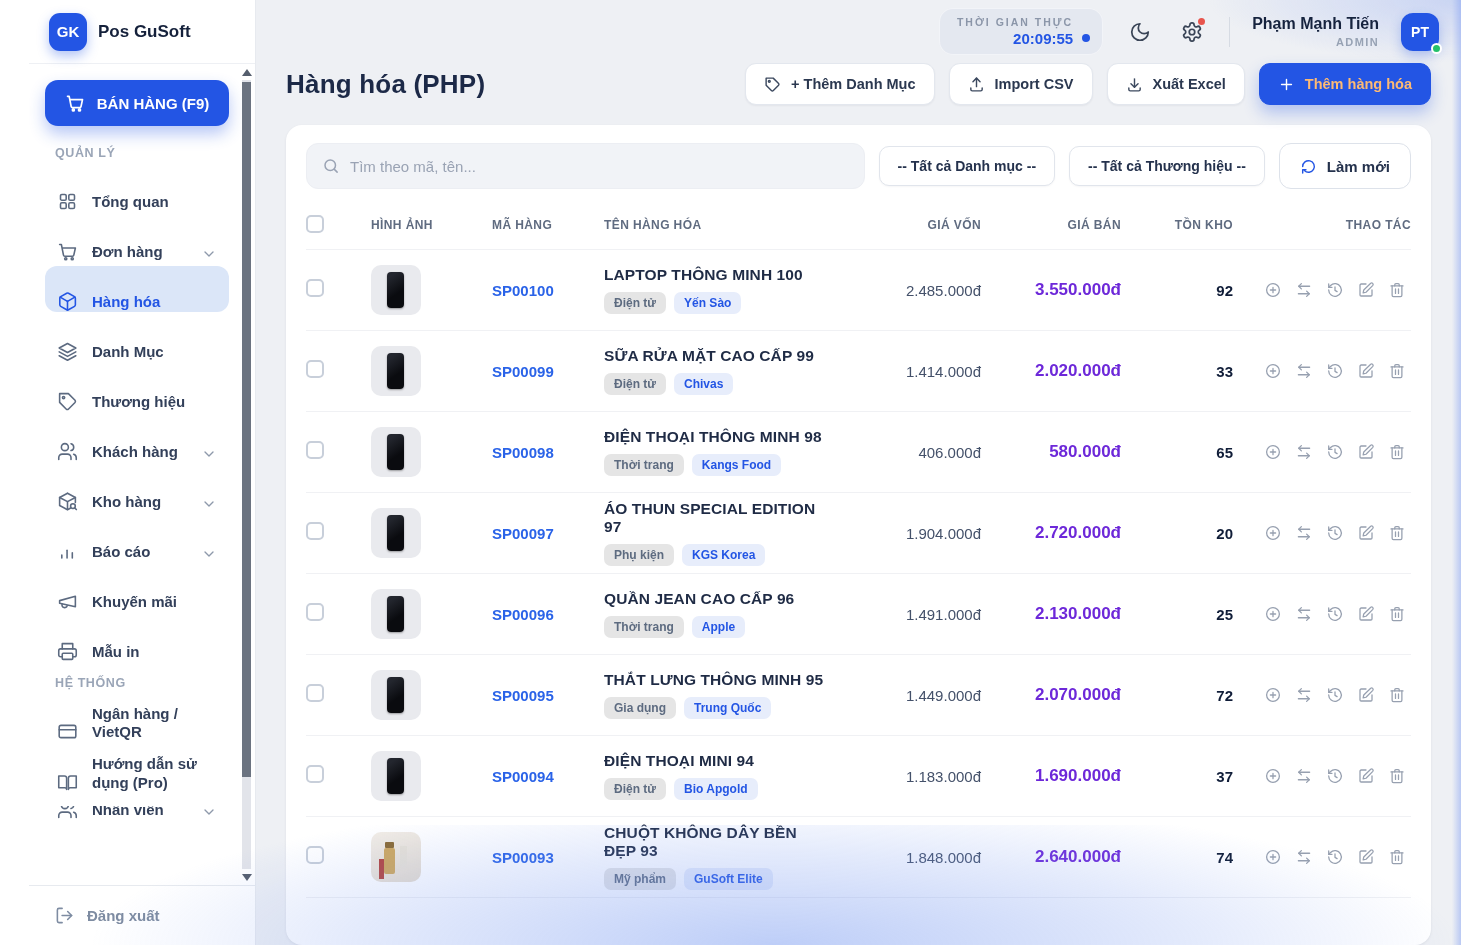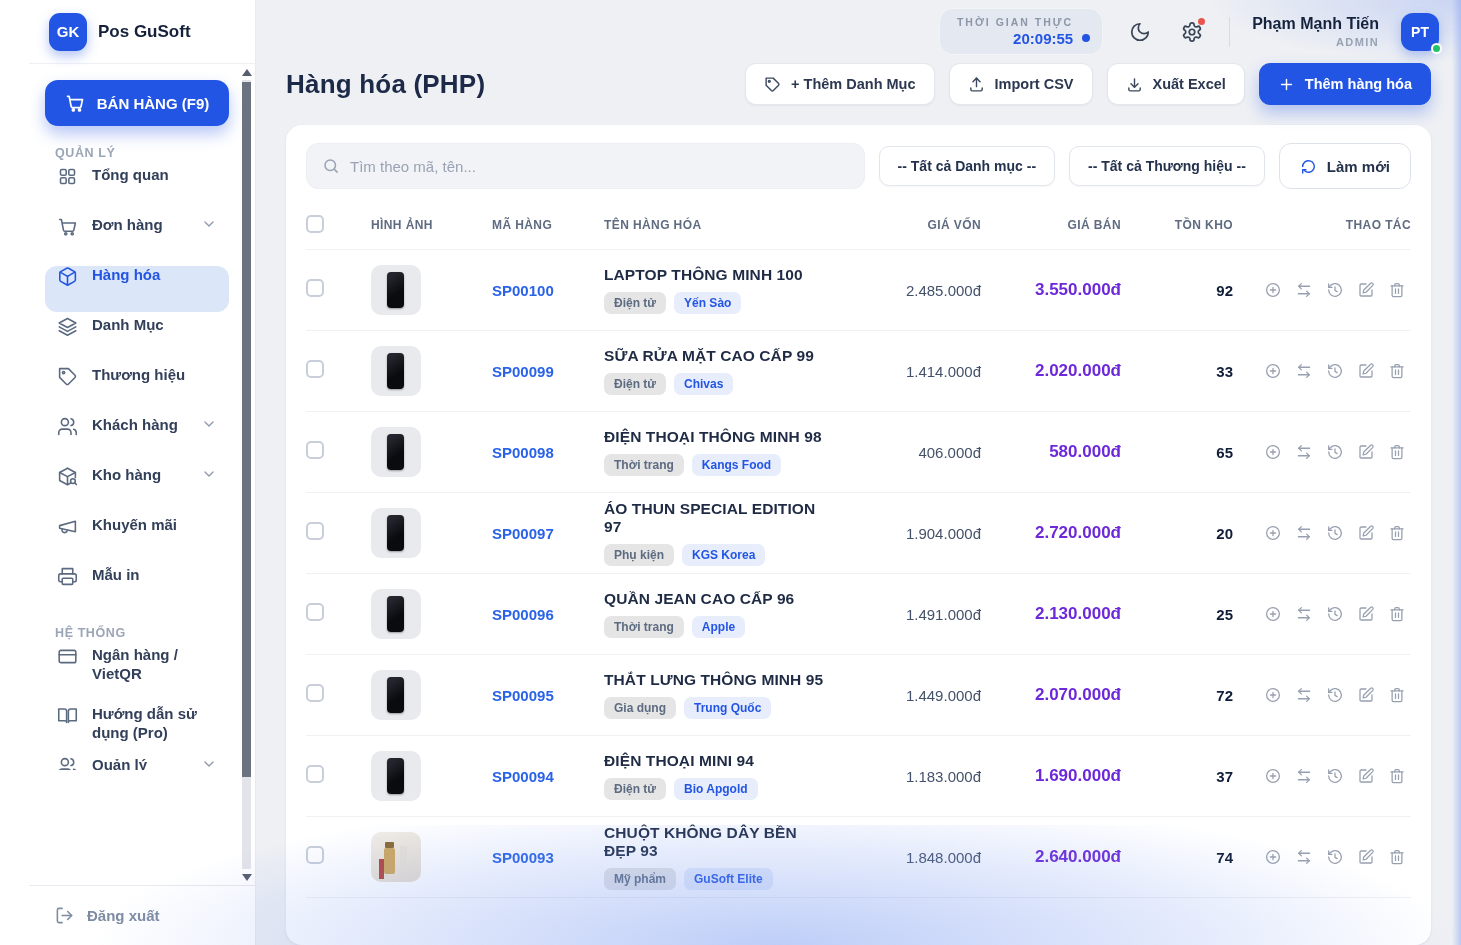--- a/index.html
+++ b/index.html
@@ -25,21 +25,21 @@
   .logo-badge { width:38px; height:38px; border-radius:11px; background:#2355e4; color:#fff; font-weight:bold; font-size:15px;
     display:flex; align-items:center; justify-content:center; box-shadow:0 5px 12px rgba(35,85,228,.35); }
   .app-name { font-size:17px; font-weight:bold; color:#15213b; }
 
   .sb-scroll { flex:1; overflow:hidden; position:relative; padding:16px 26px 0 16px; }
   .sell-btn { width:100%; height:46px; border:none; border-radius:13px; background:#2355e4; color:#fff; font-family:inherit;
     font-size:15px; font-weight:bold; display:flex; align-items:center; justify-content:center; gap:12px; cursor:pointer;
     box-shadow:0 8px 16px rgba(35,85,228,.32); margin-bottom:20px; }
   .sell-btn svg { width:20px; height:20px; }
   .sb-section { margin:14px 10px 6px; font-size:12.5px; font-weight:bold; letter-spacing:.6px; color:#9aa5b7; }
-  .sb-item { height:46px; margin-bottom:4px; display:flex; align-items:flex-start; gap:14px; padding:0 12px; border-radius:12px;
+  .sb-item { height:46px; margin-bottom:4px; display:flex; align-items:flex-end; gap:14px; padding:0 12px; border-radius:12px;
     color:#33405a; font-size:15px; font-weight:bold; cursor:pointer; }
   .sb-item .sb-ic { width:21px; height:21px; color:#5c6a80; flex-shrink:0; }
   .sb-item .sb-ic svg { width:21px; height:21px; stroke-width:1.8; }
   .sb-item .sb-label { flex:1; line-height:1.25; }
   .sb-item .sb-chev { width:16px; height:16px; color:#8e99ab; }
   .sb-item .sb-chev svg { width:16px; height:16px; }
   .sb-item.active { background:#dbe6f8; color:#2355e4; }
   .sb-item.active .sb-ic { color:#2355e4; }
   .sb-item.tall { height:auto; padding-top:9px; padding-bottom:9px; }
   .sb-item.clipped { height:14px; overflow:hidden; margin-bottom:0; }
@@ -76,21 +76,21 @@
   .online-dot { position:absolute; right:-3px; bottom:-3px; width:11px; height:11px; border-radius:50%; background:#24c06a; border:2px solid #fff; }
 
   .content { flex:1; padding:0 30px; }
   .title-row { display:flex; align-items:center; justify-content:space-between; }
   .page-title { font-size:26px; font-weight:bold; color:#1c2947; letter-spacing:.2px; }
   .toolbar { display:flex; gap:14px; }
   .tbtn { height:42px; display:flex; align-items:center; gap:10px; padding:0 18px; border-radius:11px; background:#fff;
     border:1px solid #e3e7ee; font-family:inherit; font-size:14.5px; font-weight:bold; color:#2b3okay850; color:#2b3850; cursor:pointer;
     box-shadow:0 1px 2px rgba(16,24,40,.05); }
   .tbtn svg { width:17px; height:17px; color:#3c495f; }
-  .tbtn.primary { background:#2355e4; border-color:#2355e4; color:#ffffff; box-shadow:0 8px 16px rgba(35,85,228,.3); }
+  .tbtn.primary { background:#2355e4; border-color:#2355e4; color:#fdba74; box-shadow:0 8px 16px rgba(35,85,228,.3); }
   .tbtn.primary svg { color:#fff; }
 
   .card { margin-top:20px; background:#fff; border-radius:16px; box-shadow:0 1px 3px rgba(16,24,40,.07); padding:18px 20px 0; min-height:820px; }
   .filter-row { display:flex; align-items:center; gap:14px; }
   .search-box { flex:1; height:46px; background:#f1f3f7; border:1px solid #eceef3; border-radius:12px; display:flex; align-items:center; gap:10px; padding:0 15px; }
   .search-box svg { width:18px; height:18px; color:#9aa3b4; flex-shrink:0; }
   .search-box input { flex:1; border:none; outline:none; background:transparent; font-family:inherit; font-size:15px; color:#2b3850; }
   .search-box input::placeholder { color:#9aa3b4; }
   .filter-select { height:40px; padding:0 18px; border-radius:10px; background:#fff; border:1px solid #e1e5ec; font-family:inherit;
     font-size:14px; font-weight:bold; color:#25324d; cursor:pointer; box-shadow:0 1px 2px rgba(16,24,40,.04); }
@@ -355,20 +355,33 @@
               </svg>
             </span>
             <span class="sb-label">Kho hàng</span>
             <span class="sb-chev">
               <svg class="ic" viewBox="0 0 24 24">
                 <use href="#icon-chevron-down"></use>
               </svg>
             </span>
           </div>
 
+          <div class="sb-item">
+            <span class="sb-ic">
+              <svg class="ic" viewBox="0 0 24 24">
+                <use href="#icon-chart"></use>
+              </svg>
+            </span>
+            <span class="sb-label">Báo cáo</span>
+            <span class="sb-chev">
+              <svg class="ic" viewBox="0 0 24 24">
+                <use href="#icon-chevron-down"></use>
+              </svg>
+            </span>
+          </div>
 
           <div class="sb-item">
             <span class="sb-ic">
               <svg class="ic" viewBox="0 0 24 24">
                 <use href="#icon-megaphone"></use>
               </svg>
             </span>
             <span class="sb-label">Khuyến mãi</span>
 
           </div>

